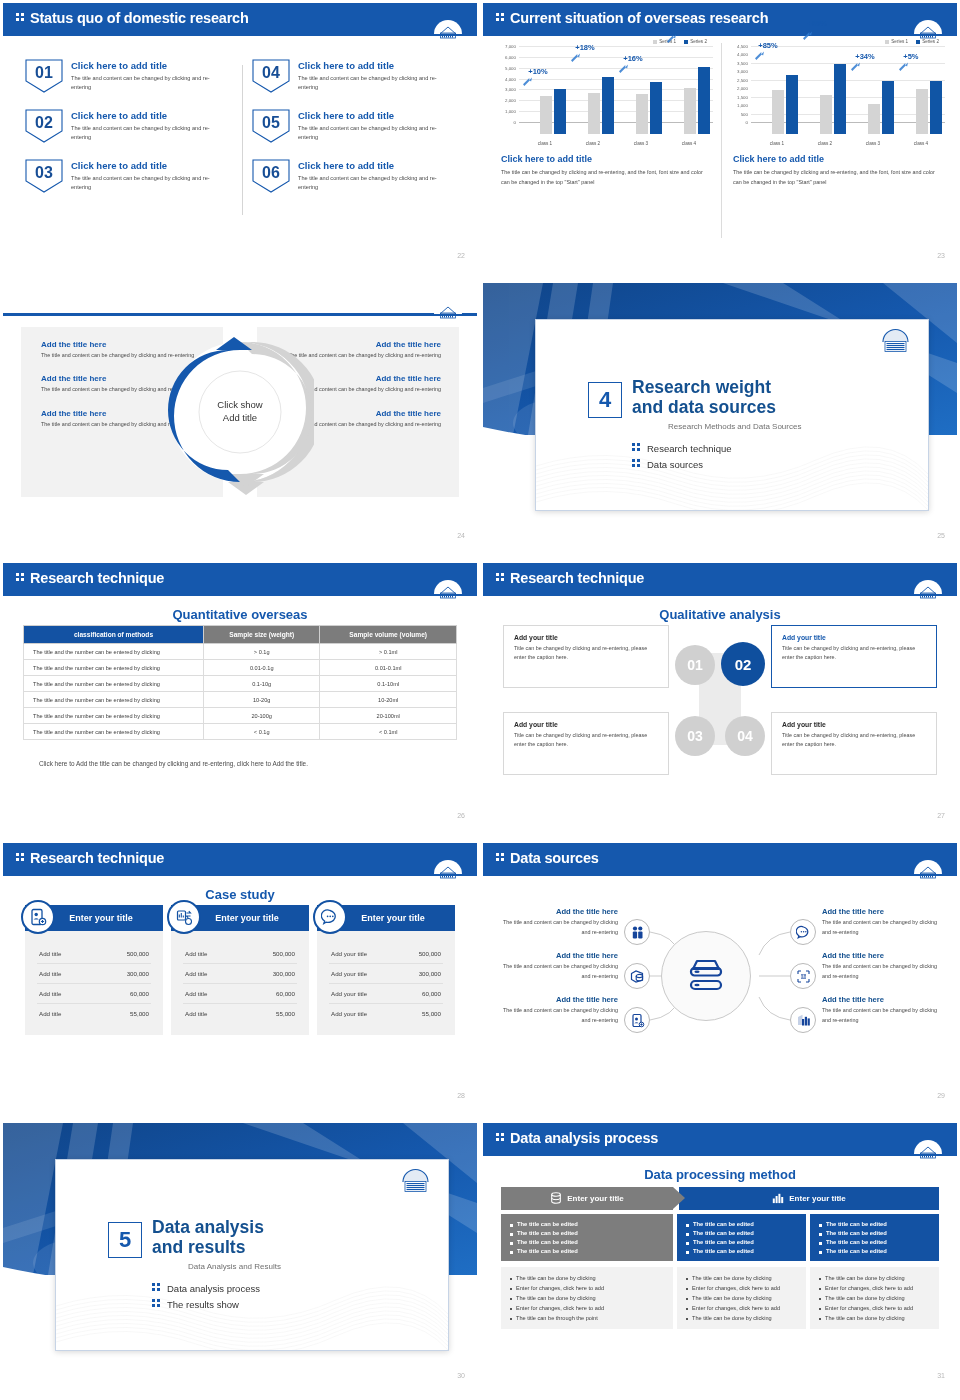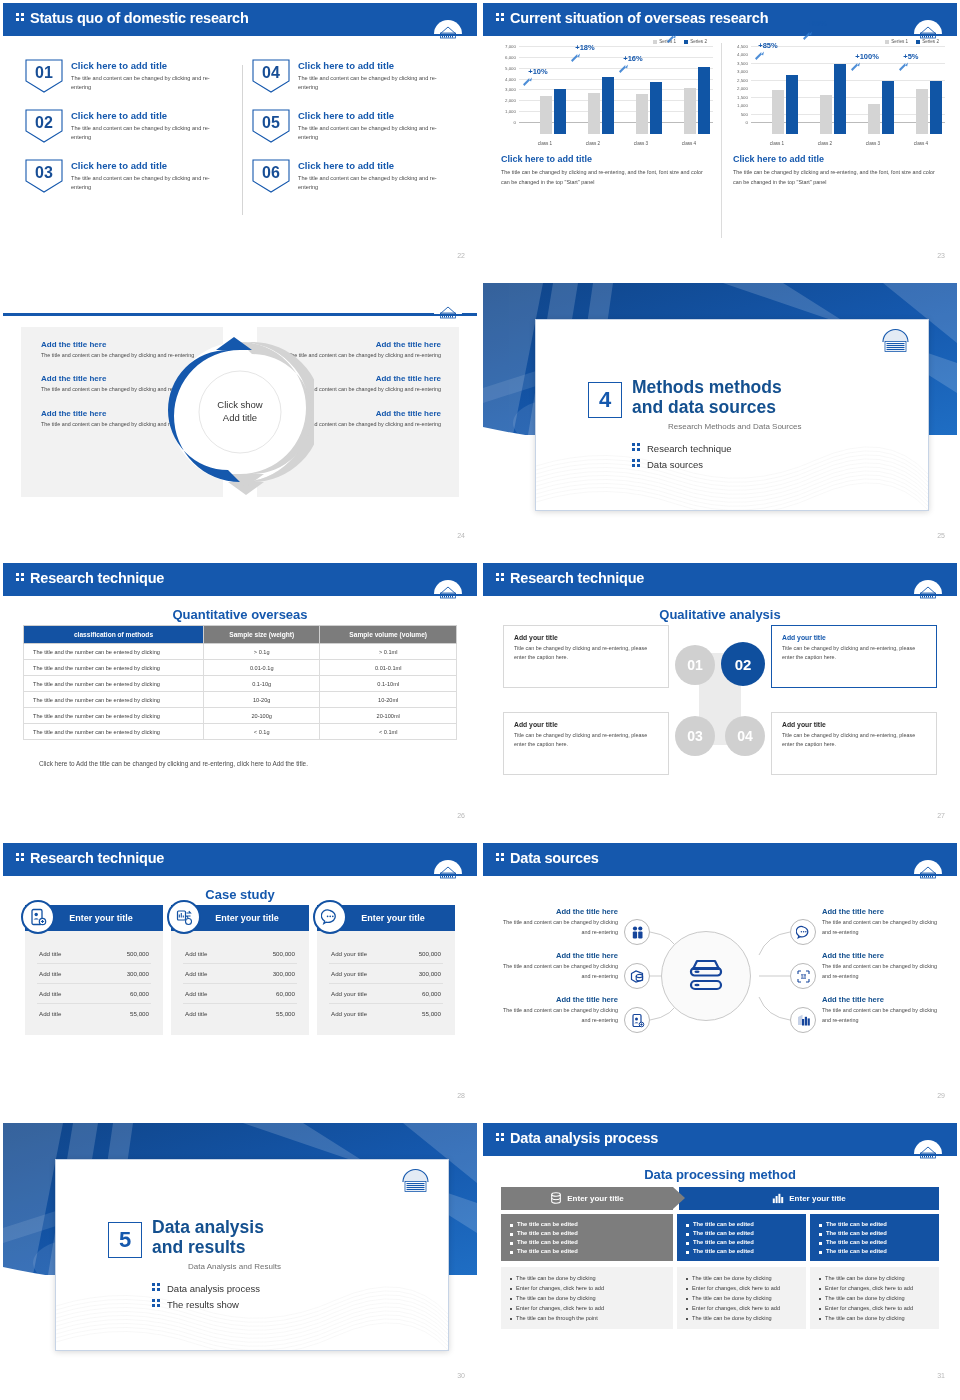--- a/index.html
+++ b/index.html
@@ -518,21 +518,21 @@
               <div class="bar s1" style="height:39px"></div>
               <div class="bar s2" style="height:70px"></div>
               <span class="pctlabel" style="left:3px; top:-45px">+50%</span>
               <svg class="arrowicon" style="left:-1px;top:-33px" viewBox="0 0 10 10">
                     <path d="M0 8 L7 1 L7 3.5 L10 0.5 L9 5 L7.5 4 L1.5 10 Z" fill="#2f7ad0" opacity="0.85"></path>
                   </svg>
             </div>
             <div class="bargroup">
               <div class="bar s1" style="height:30.5px"></div>
               <div class="bar s2" style="height:53px"></div>
-              <span class="pctlabel" style="left:3px; top:-29px">+100%</span>
+              <span class="pctlabel" style="left:3px; top:-29px">+34%</span>
               <svg class="arrowicon" style="left:-1px;top:-19px" viewBox="0 0 10 10">
                     <path d="M0 8 L7 1 L7 3.5 L10 0.5 L9 5 L7.5 4 L1.5 10 Z" fill="#2f7ad0" opacity="0.85"></path>
                   </svg>
             </div>
             <div class="bargroup">
               <div class="bar s1" style="height:45.5px"></div>
               <div class="bar s2" style="height:53px"></div>
               <span class="pctlabel" style="left:3px; top:-29px">+5%</span>
               <svg class="arrowicon" style="left:-1px;top:-19px" viewBox="0 0 10 10">
                     <path d="M0 8 L7 1 L7 3.5 L10 0.5 L9 5 L7.5 4 L1.5 10 Z" fill="#2f7ad0" opacity="0.85"></path>
@@ -683,21 +683,21 @@
           <g fill="#1558ad">
             <rect x="6.5" y="15" width="18" height="1.1"></rect>
                 <rect x="6.5" y="17" width="18" height="1.1"></rect>
             <rect x="6.5" y="19" width="18" height="1.1"></rect>
                 <rect x="6.5" y="21" width="18" height="1.1"></rect>
           </g>
         </svg>
       </div>
       <div class="sec-num">4</div>
       <div class="sec-title">
-        <div>Methods methods</div>
+        <div>Research weight</div>
         <div>and data sources</div>
       </div>
       <div class="sec-sub">Research Methods and Data Sources</div>
       <div class="sec-bullets">
         <div class="sec-bullet">
           <span class="dots2 blue" style="margin-left:0;margin-right:6px">
                 <i></i>
                 <i></i>
                 <i></i>
                 <i></i>

